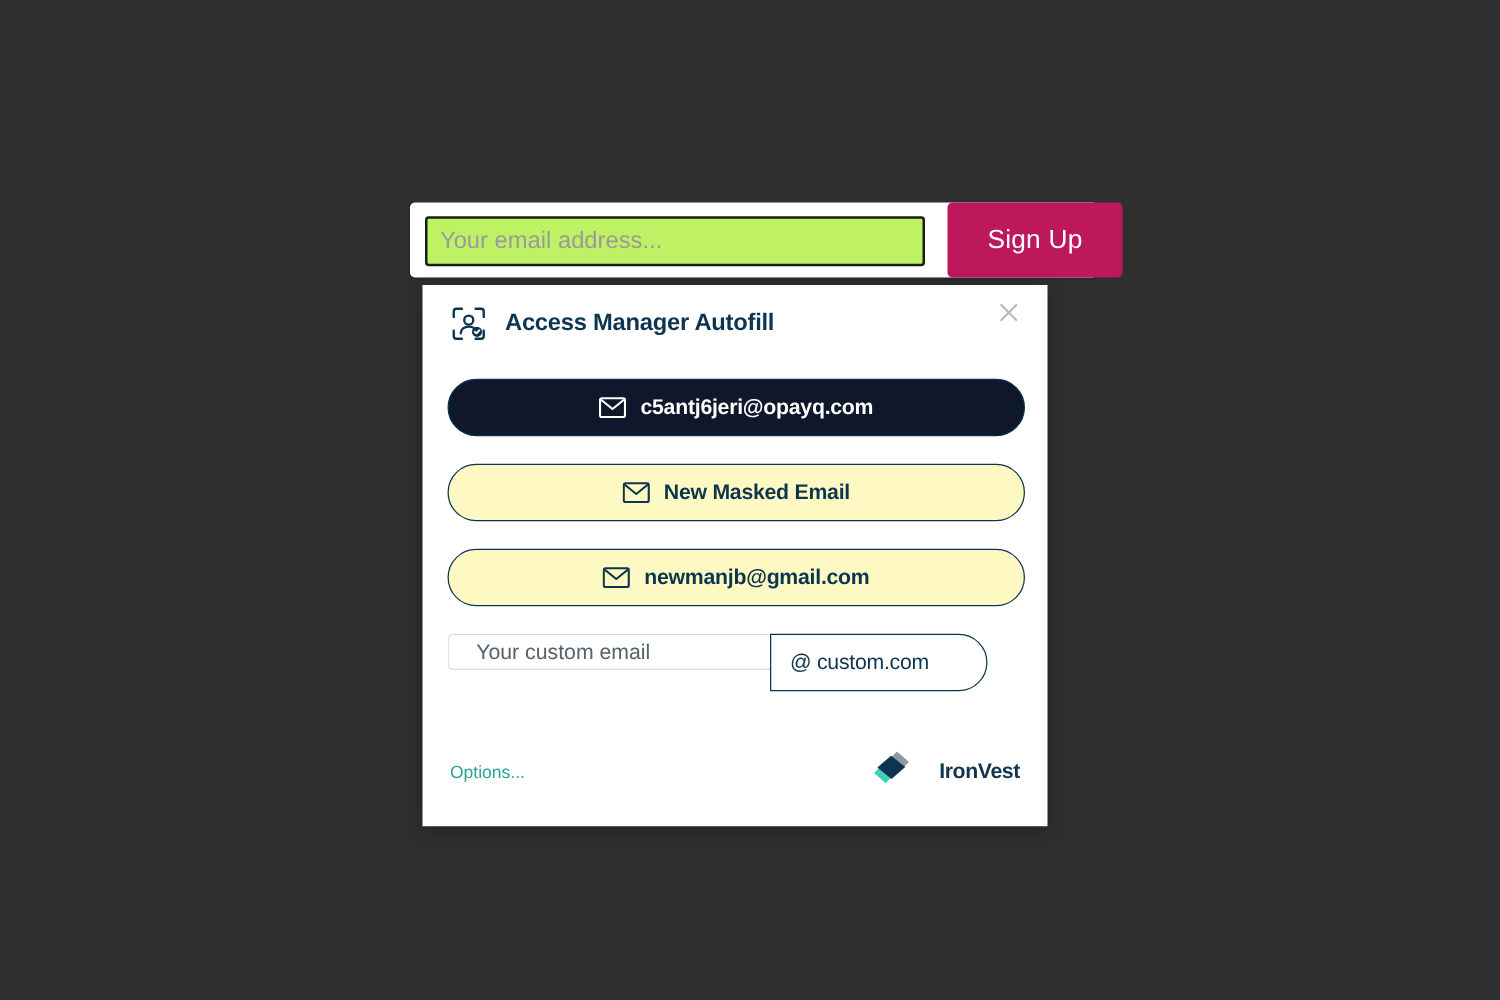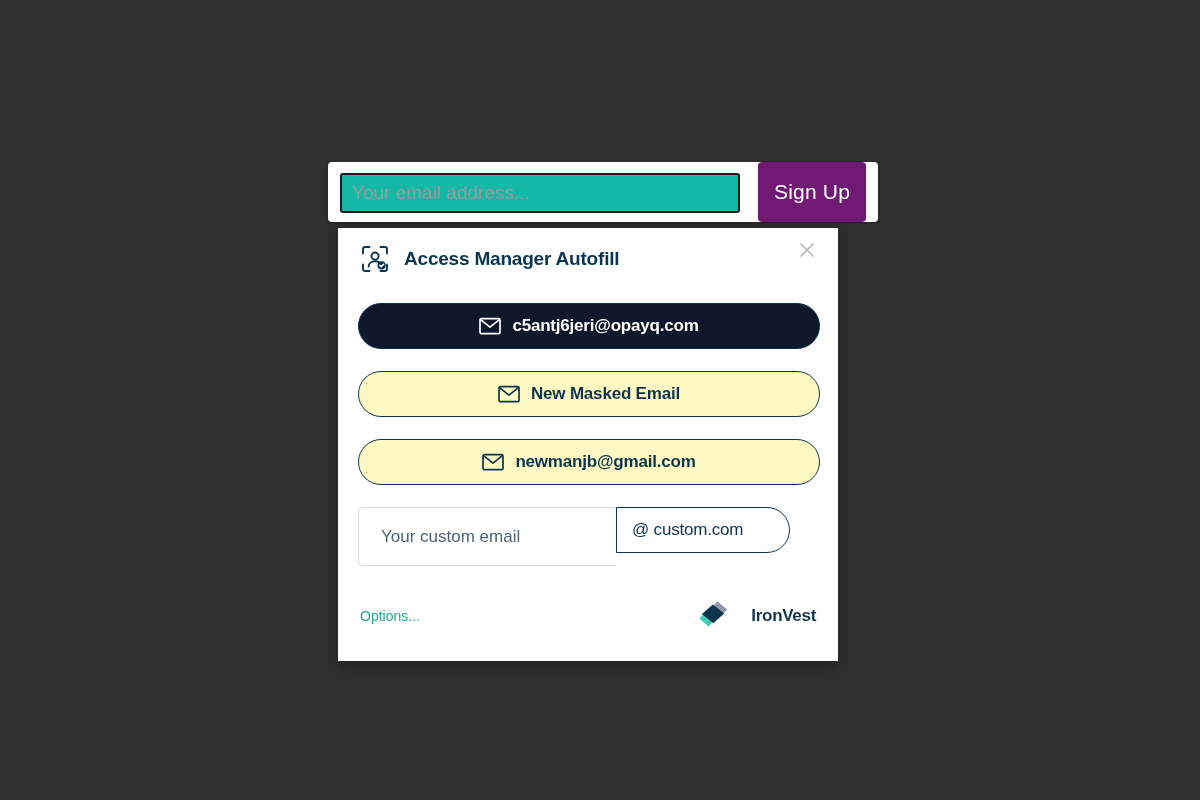--- a/index.html
+++ b/index.html
@@ -31,36 +31,36 @@
   }
 
   .email-input {
     position: absolute;
     left: 12px;
     top: 11px;
     width: 400px;
     height: 40px;
     border: 2px solid #1b1b1b;
     border-radius: 3px;
-    background: #14b8a6;
+    background: #bef264;
     font-family: "Liberation Sans", sans-serif;
     font-size: 19px;
     color: #333;
     padding: 0 10px;
     outline: none;
   }
   .email-input::placeholder { color: #9a9a9a; }
 
   .signup-button {
     position: absolute;
     left: 758px;
     top: 162px;
-    width: 108px;
+    width: 140px;
     height: 60px;
-    background: #701a75;
+    background: #be185d;
     color: #ffffff;
     border: none;
     border-radius: 4px 4px 4px 4px;
     font-family: "Liberation Sans", sans-serif;
     font-size: 21px;
     cursor: pointer;
     letter-spacing: 0.2px;
   }
 
   
@@ -150,21 +150,21 @@
   .custom-row {
     display: flex;
     align-items: stretch;
     height: 46px;
     width: 432px;
     margin-top: 2px;
   }
 
   .custom-input {
     width: 258px;
-    height: 59px;
+    height: 29px;
     border: 1.4px solid #dcdcdc;
     border-right: none;
     border-radius: 5px 0 0 5px;
     background: #ffffff;
     font-family: "Liberation Sans", sans-serif;
     font-size: 17px;
     color: #3b4a55;
     padding: 0 0 0 22px;
     outline: none;
   }

